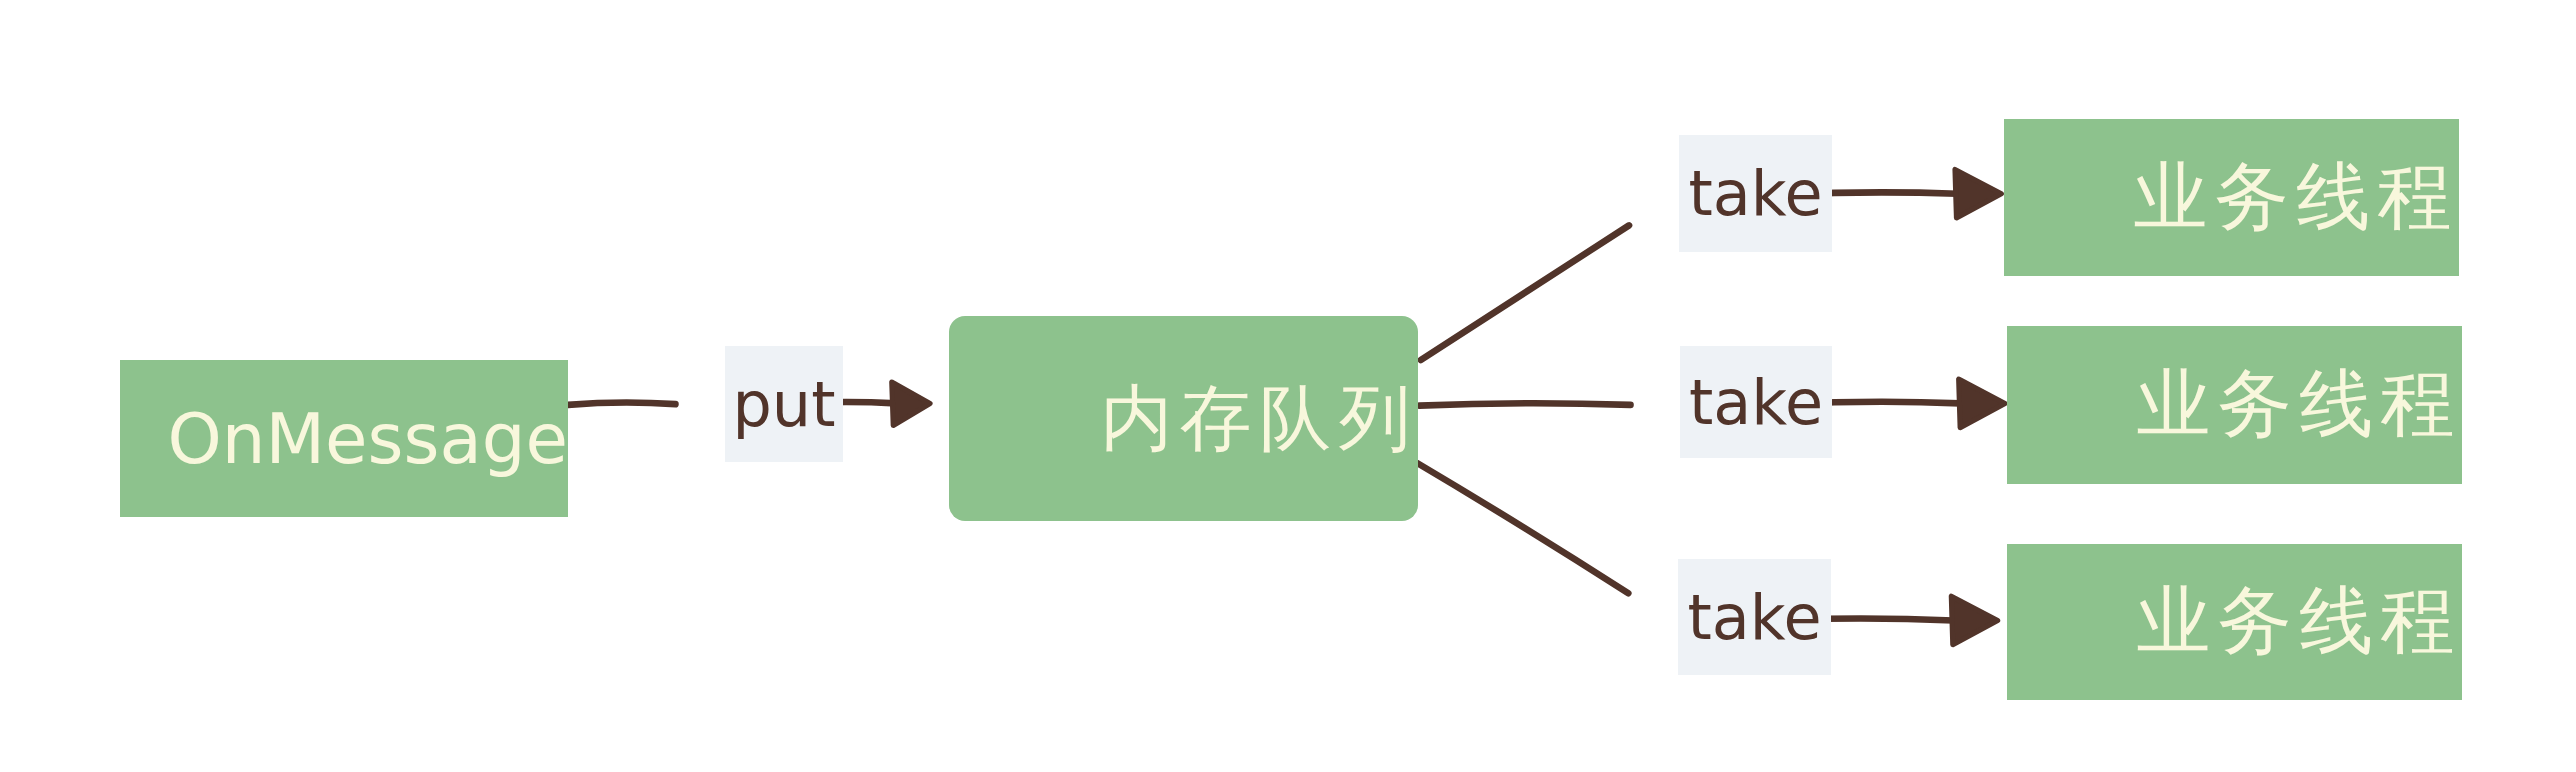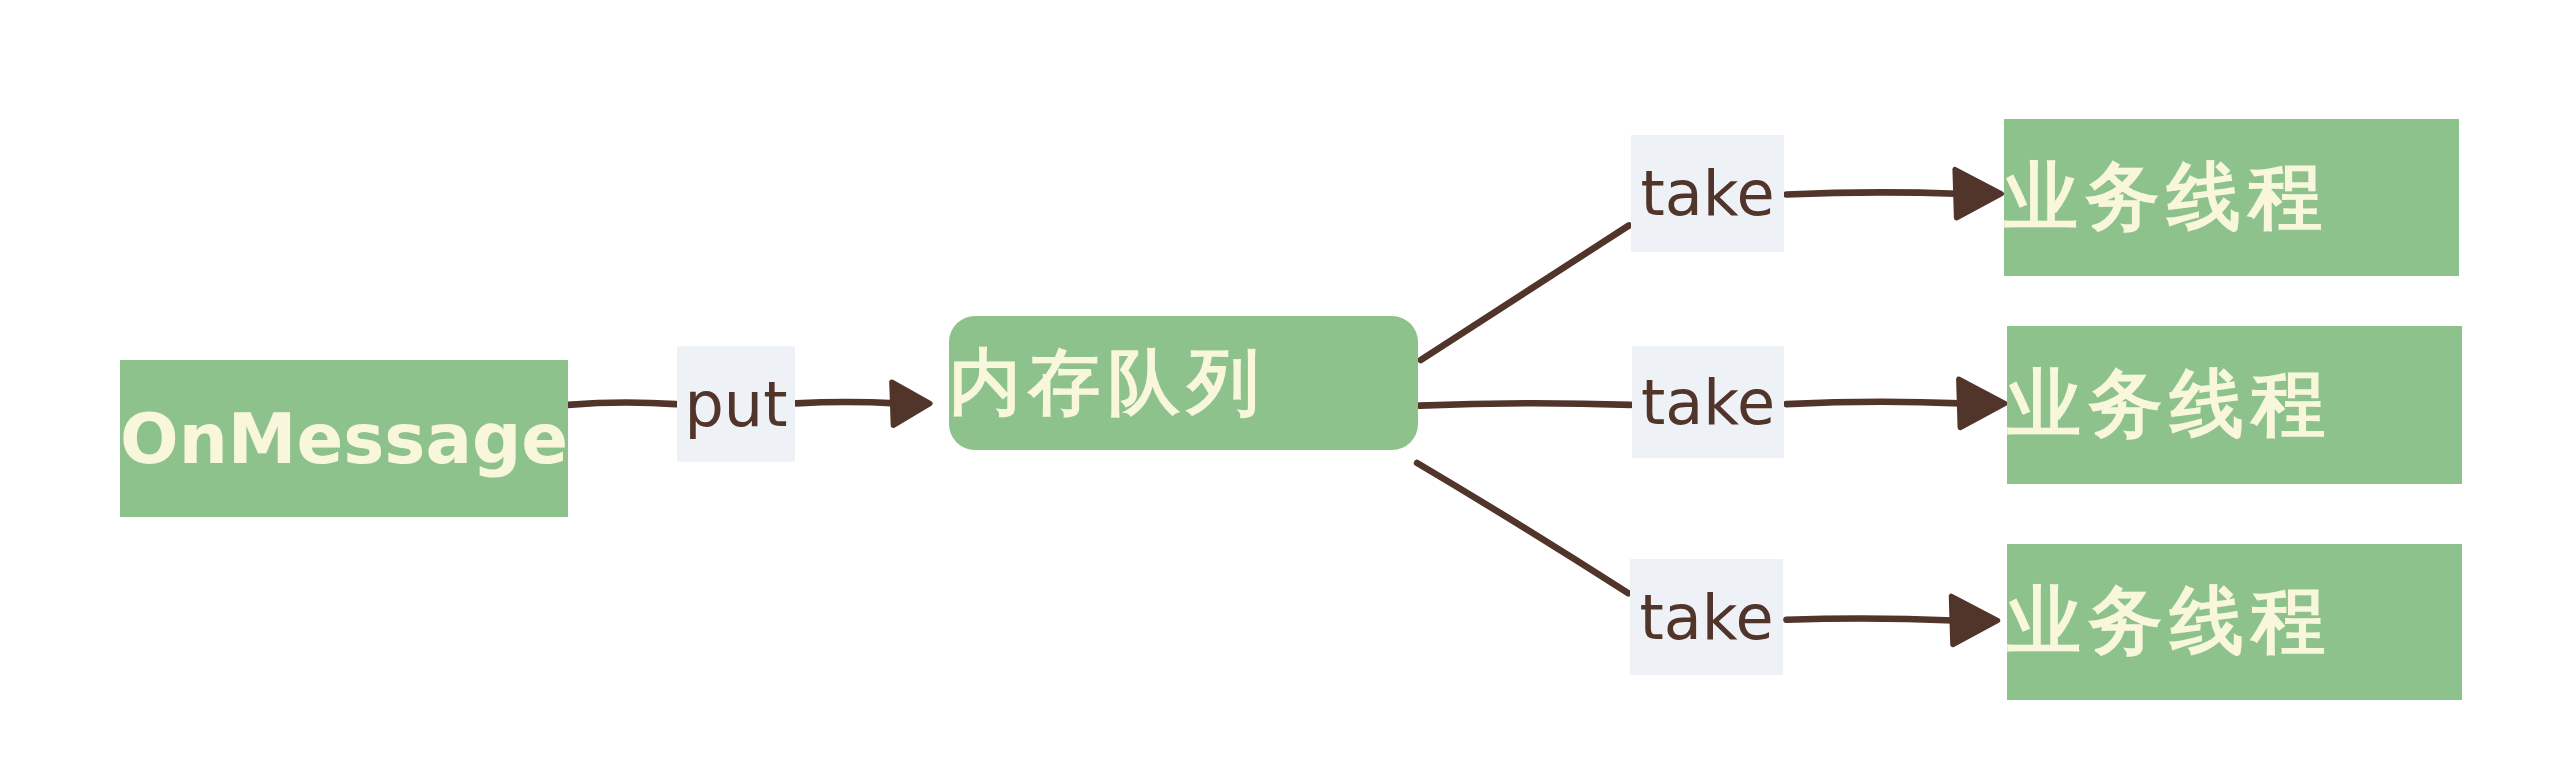--- a/index.html
+++ b/index.html
@@ -30,55 +30,55 @@
   svg.edges path.head {
     fill: var(--stroke, #51342A);
     stroke: var(--stroke, #51342A);
     stroke-width: 7;
     stroke-linejoin: round;
   }
   .node {
     position: absolute;
     display: flex;
     align-items: center;
-    justify-content: flex-start;
+    justify-content: flex-end;
     background: var(--node-fill, #8DC28D);
     color: var(--node-text, #F8F7DC);
     text-align: center;
     white-space: nowrap;
-    font-weight: bold;
   }
   .node-producer {
     left: 120px; top: 326px; width: 448px; height: 157px;
     font-size: 69px;
     margin-top: 34px;
   }
   .node-queue {
-    left: 949px; top: 316px; width: 469px; height: 134px;
-    border-radius: 26px;
+    left: 949px; top: 316px; width: 469px; height: 205px;
+    border-radius: 16px;
     font-size: 72px;
     letter-spacing: 7.4px;
   }
   .node-worker {
     width: 455px; height: 157px;
     font-size: 74px;
     letter-spacing: 7.4px;
   }
   .node-worker-1 { left: 2004px; top: 119px; }
   .node-worker-2 { left: 2007px; top: 326px; height: 158px; }
   .node-worker-3 { left: 2007px; top: 544px; height: 156px; }
   .edge-label {
     position: absolute;
     display: flex;
     align-items: center;
     justify-content: center;
     background: var(--label-fill, #EEF2F6);
     color: var(--stroke, #51342A);
     font-size: 62px;
     white-space: nowrap;
+    margin-left: 48px;
   }
   .edge-label-put  { left: 677px;  top: 346px; width: 118px; height: 116px; }
   .edge-label-take-1 { left: 1631px; top: 135px; width: 153px; height: 117px; }
   .edge-label-take-2 { left: 1632px; top: 346px; width: 152px; height: 112px; }
   .edge-label-take-3 { left: 1630px; top: 559px; width: 153px; height: 116px; }
 </style>
 </head>
 <body>
 
 <div class="canvas">

